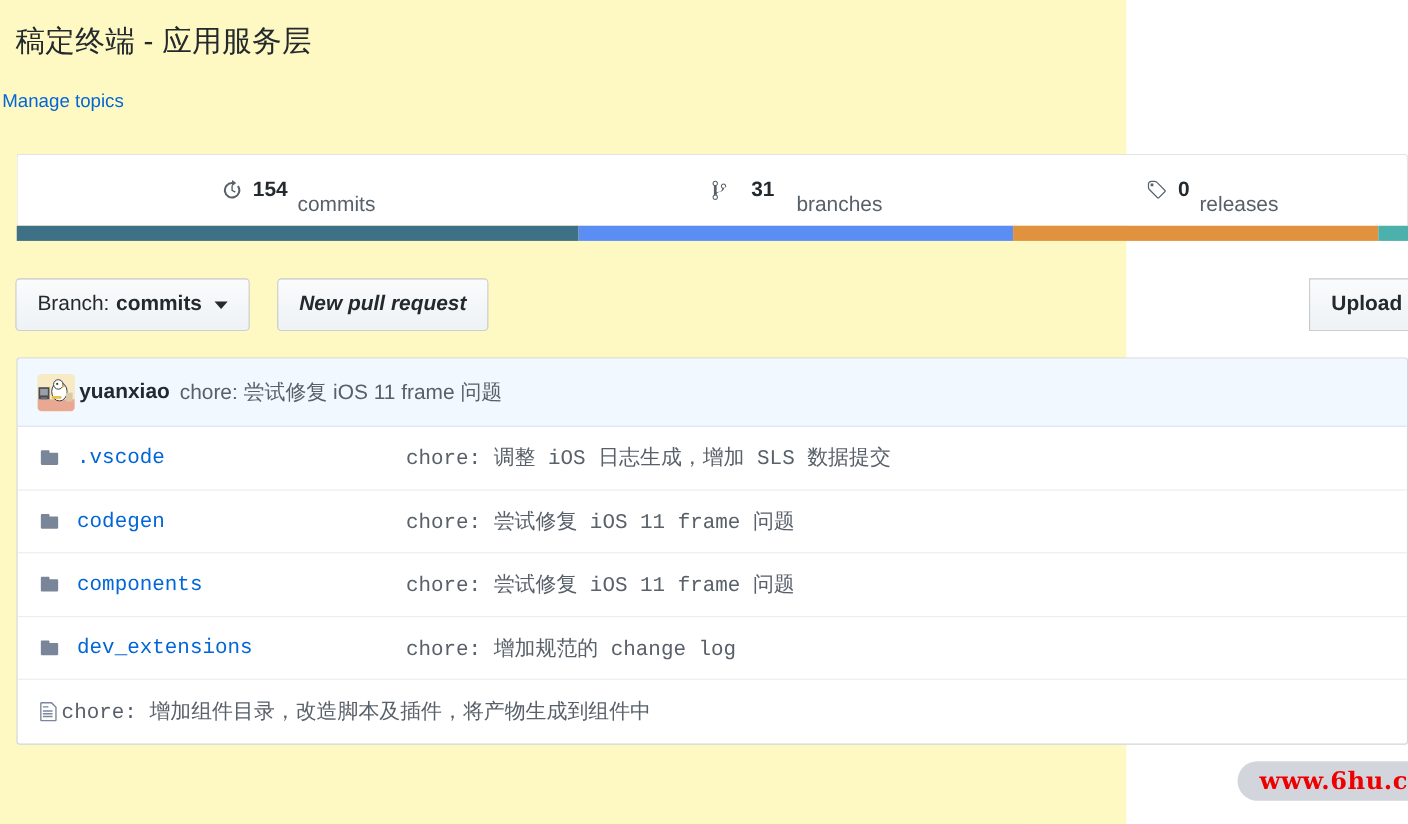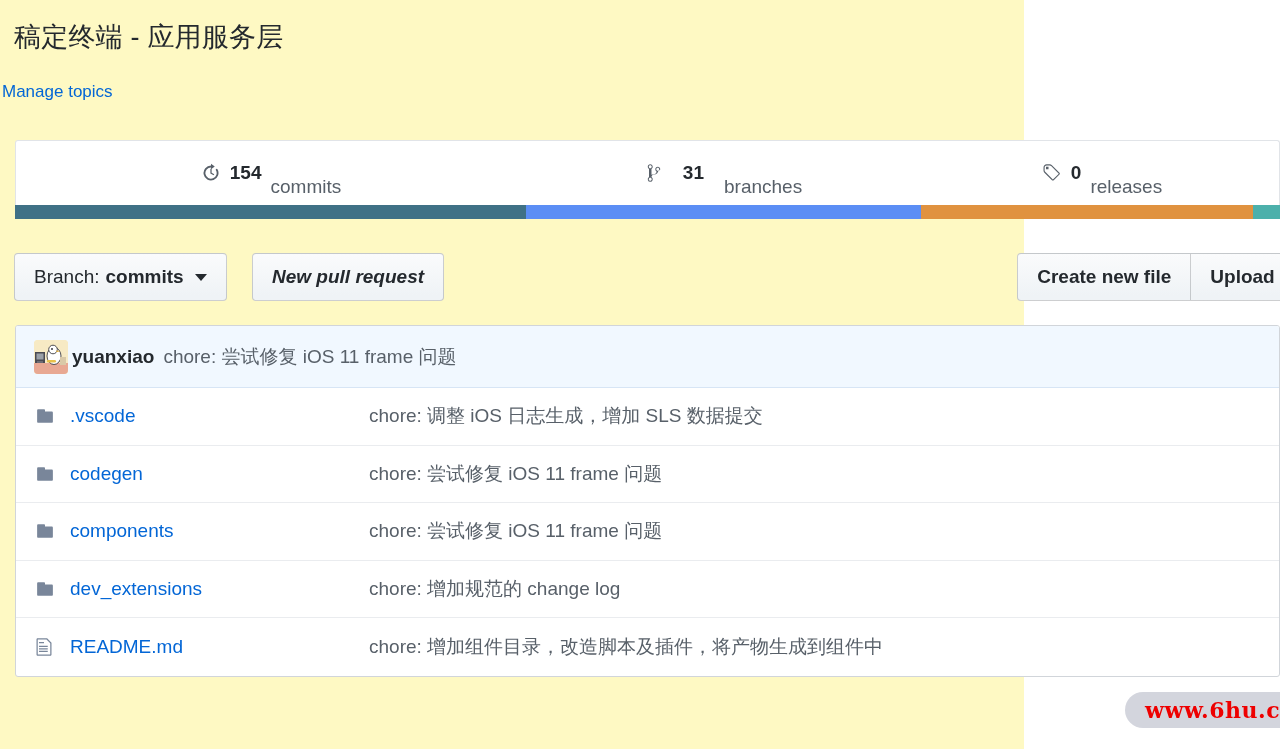--- a/index.html
+++ b/index.html
@@ -203,20 +203,21 @@
     white-space: nowrap;
     cursor: pointer;
   }
 
   .file-row {
     display: flex;
     align-items: center;
     height: 57.5px;
     border-bottom: 1px solid #eaecef;
     padding: 0 18px;
+    font-family: Liberation Mono, monospace;
   }
   .file-row:last-child { border-bottom: none; }
 
   .file-icon {
     flex: 0 0 auto;
     width: 22px;
     display: inline-flex;
     align-items: center;
     justify-content: flex-start;
   }
@@ -317,21 +318,20 @@
   <div class="toolbar">
     <button class="btn btn-branch">
       <span class="branch-word">Branch:</span>
       <span class="branch-name">commits</span>
       <span class="caret"></span>
     </button>
 
     <button class="btn btn-newpr">New pull request</button>
 
     <div class="btn-group">
-      <button class="btn">Create new file</button>
       <button class="btn">Upload files</button>
     </div>
   </div>
 
   <div class="file-table">
 
     <div class="commit-bar">
       <span class="avatar">
         <svg width="34" height="34" viewBox="0 0 34 34" aria-hidden="true">
           <rect x="0" y="0" width="34" height="34" fill="#f7eac4"></rect>
@@ -387,21 +387,20 @@
           </span>
           <a class="file-name">dev_extensions</a>
           <span class="file-msg">chore: 增加规范的 change log</span>
         </div>
         <div class="file-row">
           <span class="file-icon">
             <svg width="20" height="20" viewBox="0 0 12 16" fill="#79869a" aria-hidden="true">
               <path d="M6 5H2V4h4v1zM2 8h7V7H2v1zm0 2h7V9H2v1zm0 2h7v-1H2v1zm10-7.5V14c0 .55-.45 1-1 1H1c-.55 0-1-.45-1-1V2c0-.55.45-1 1-1h7.5L12 4.5zM11 5L8 2H1v12h10V5z"></path>
             </svg>
           </span>
-          <a class="file-name">README.md</a>
           <span class="file-msg">chore: 增加组件目录，改造脚本及插件，将产物生成到组件中</span>
         </div>
       </div>
   </div>
 
   <div class="watermark">www.6hu.cc</div>
 
 </div>
 
 </body></html>

